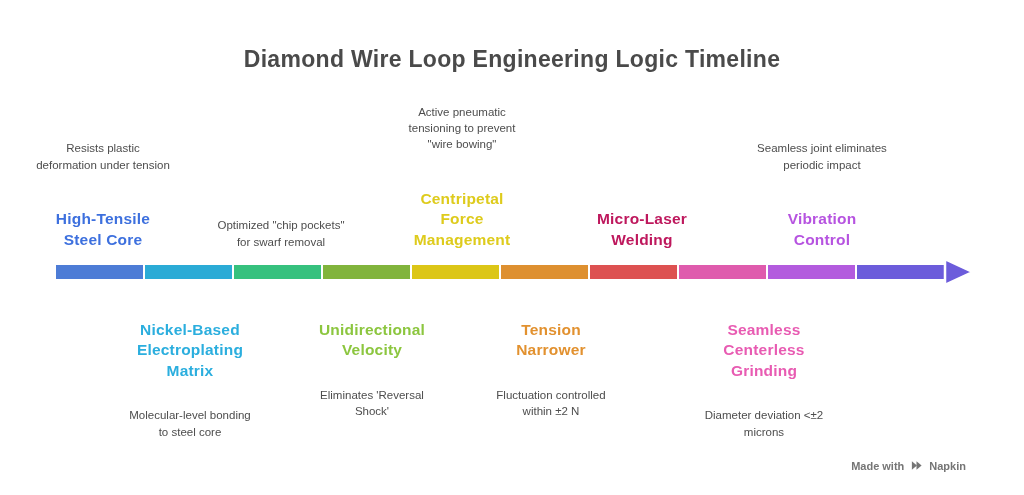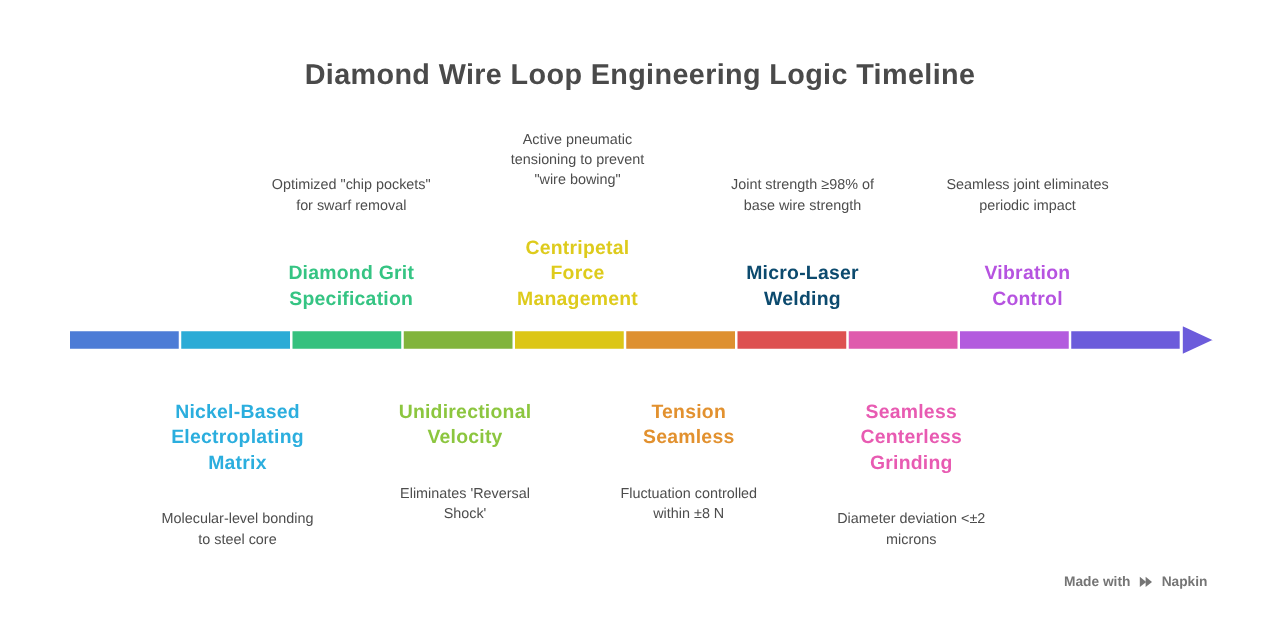--- a/index.html
+++ b/index.html
@@ -91,31 +91,33 @@
   }
   .napkin-icon { display: inline-block; margin: 0 1px; }
 </style>
 </head>
 <body>
 
 <div class="canvas">
 
   <div class="page-title">Diamond Wire Loop Engineering Logic Timeline</div>
 
+  <div class="col top" style="left:15px">
+    <div class="milestone-desc">Resists plastic deformation under tension</div>
+    <div class="milestone-title" style="color: rgb(61, 112, 222);">High-Tensile Steel Core</div>
+  </div>
   <div class="col top" style="left:193px">
     <div class="milestone-desc">Optimized "chip pockets" for swarf removal</div>
-    <div class="milestone-title" style="color: rgb(53, 196, 131);">Diamond Grit Specification</div>
   </div>
   <div class="col top" style="left:374px">
     <div class="milestone-desc">Active pneumatic tensioning to prevent "wire bowing"</div>
     <div class="milestone-title" style="color: rgb(222, 203, 28);">Centripetal Force Management</div>
   </div>
   <div class="col top" style="left:554px">
-    <div class="milestone-desc">Joint strength ≥98% of base wire strength</div>
-    <div class="milestone-title" style="color: #0c4a6e;">Micro-Laser Welding</div>
+    <div class="milestone-title" style="color: #be185d;">Micro-Laser Welding</div>
   </div>
   <div class="col top" style="left:734px">
     <div class="milestone-desc">Seamless joint eliminates periodic impact</div>
     <div class="milestone-title" style="color: rgb(182, 83, 224);">Vibration Control</div>
   </div>
 
   <div class="arrow-body">
     <div class="arrow-segment" style="background-color: rgb(77, 124, 214);"></div>
     <div class="arrow-segment" style="background-color: rgb(43, 171, 214);"></div>
     <div class="arrow-segment" style="background-color: rgb(54, 193, 126);"></div>
@@ -133,24 +135,24 @@
 
   <div class="col bottom" style="left:102px">
     <div class="milestone-title" style="color: rgb(43, 174, 222);">Nickel-Based Electroplating Matrix</div>
     <div class="milestone-desc">Molecular-level bonding to steel core</div>
   </div>
   <div class="col bottom" style="left:284px">
     <div class="milestone-title" style="color: rgb(140, 198, 63);">Unidirectional Velocity</div>
     <div class="milestone-desc">Eliminates 'Reversal Shock'</div>
   </div>
   <div class="col bottom" style="left:463px">
-    <div class="milestone-title" style="color: rgb(226, 145, 47);">Tension Seamless</div>
-    <div class="milestone-desc">Fluctuation controlled within ±8 N</div>
+    <div class="milestone-title" style="color: rgb(226, 145, 47);">Tension Narrower</div>
+    <div class="milestone-desc">Fluctuation controlled within ±2 N</div>
   </div>
-  <div class="col bottom" style="left:641px">
+  <div class="col bottom" style="left:676px">
     <div class="milestone-title" style="color: rgb(232, 91, 178);">Seamless Centerless Grinding</div>
     <div class="milestone-desc">Diameter deviation &lt;±2 microns</div>
   </div>
 
   <div class="watermark">
     <span>Made with</span>
     <svg class="napkin-icon" width="13" height="13" viewBox="0 0 14 14">
       <path d="M2,2.5 L7.5,7 L2,11.5 Z" fill="#757575"></path>
       <path d="M7,2.5 L12.5,7 L7,11.5 Z" fill="#757575"></path>
     </svg>

